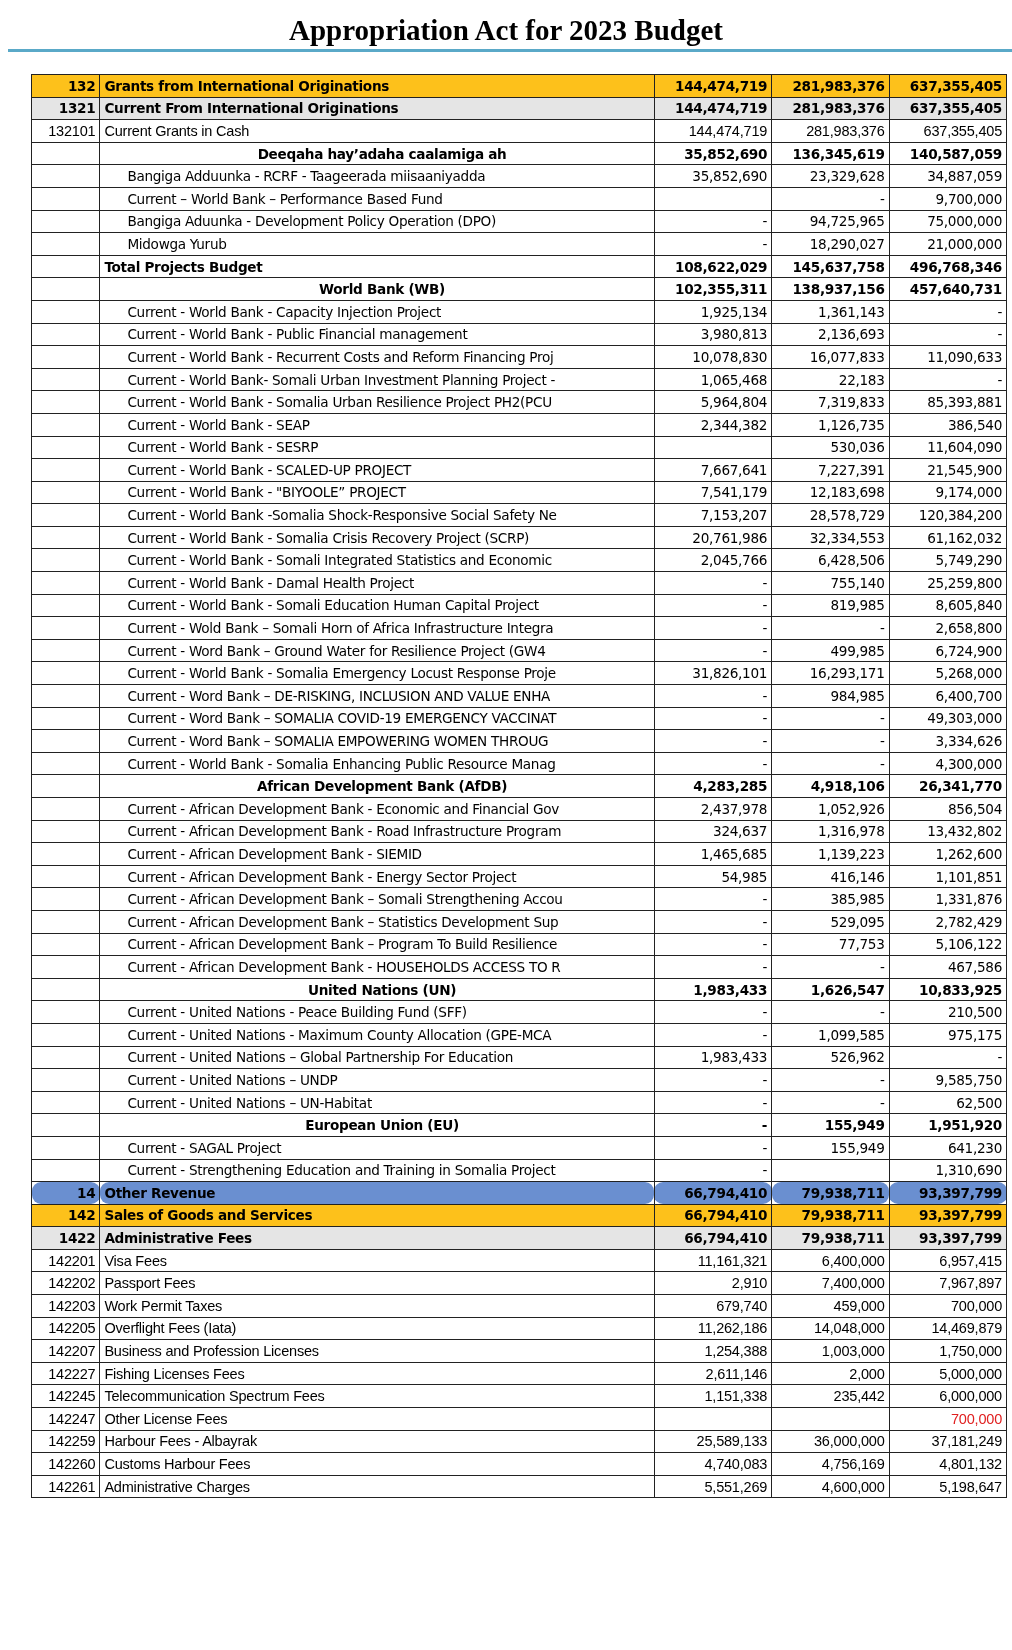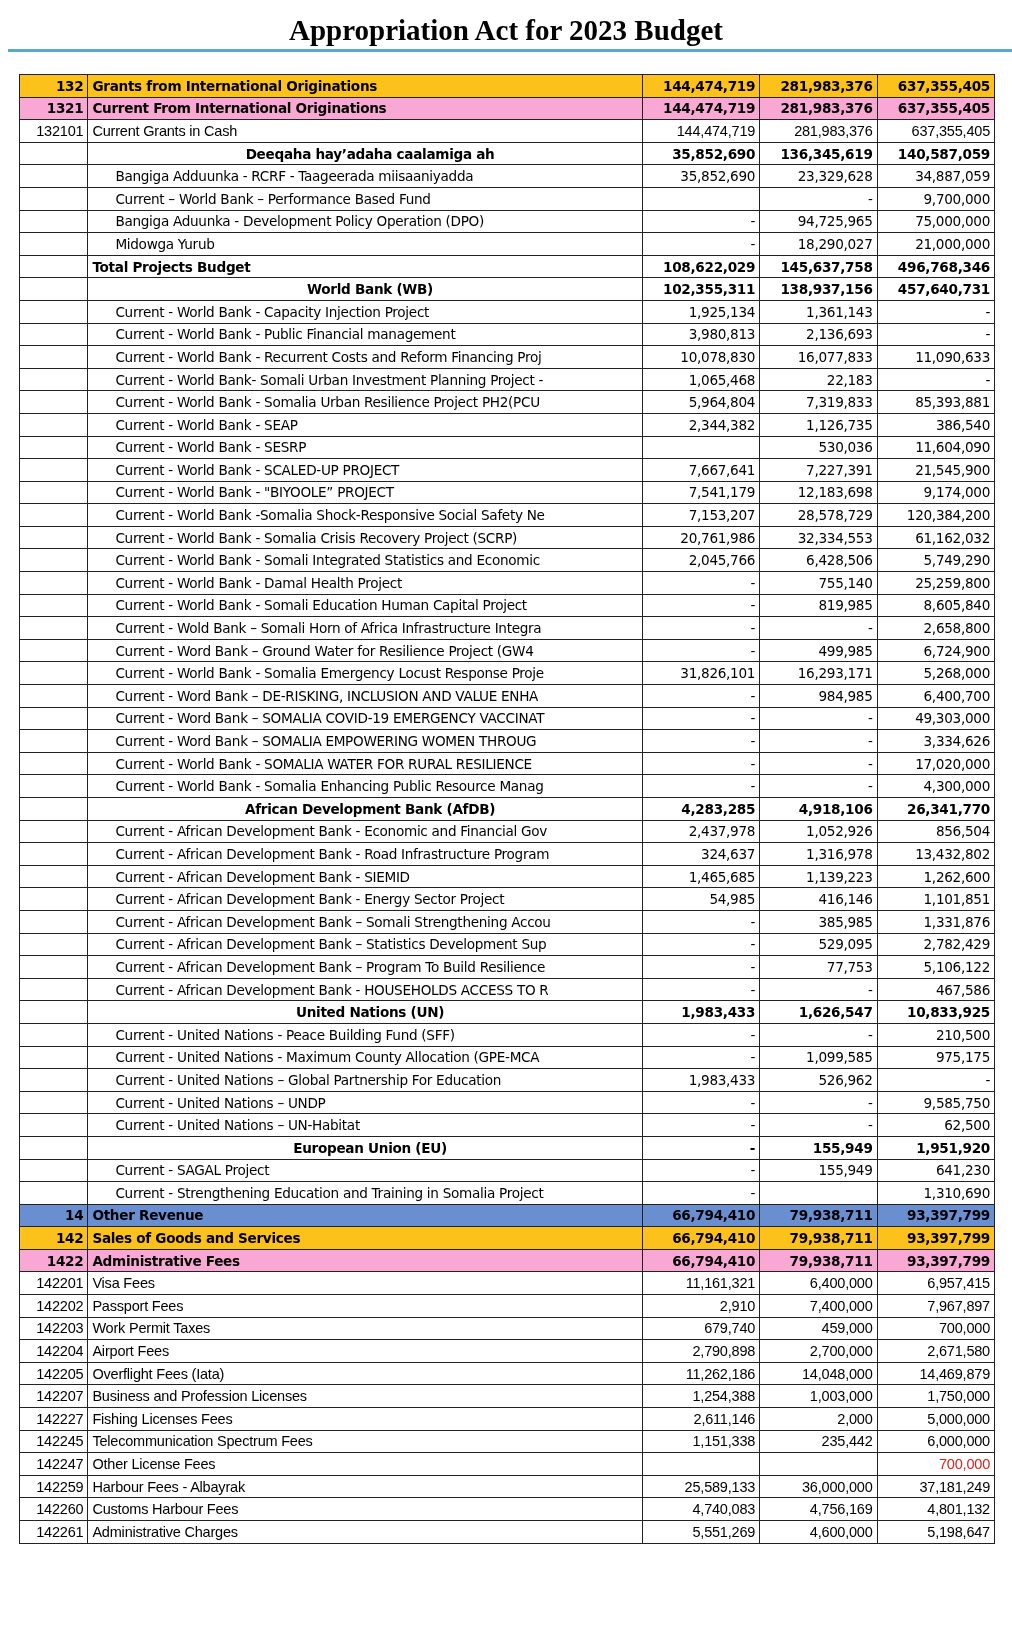--- a/index.html
+++ b/index.html
@@ -1,30 +1,30 @@
 <!DOCTYPE html>
 <html><head>
 <meta charset="utf-8">
 <style>
   html, body { margin: 0; padding: 0; background: #ffffff; }
   body { width: 1012px; height: 1650px; position: relative; overflow: hidden; font-family: "Liberation Sans", sans-serif; color: #000; }
   .title { position: absolute; top: 14px; left: 0; width: 1012px; text-align: center; font-family: Liberation Serif, serif; font-weight: bold; font-size: 29px; letter-spacing: 0px; }
   .rule { position: absolute; top: 49px; left: 8px; width: 1004px; height: 3px; background: #5aa9c8; }
-  table.budget { position: absolute; top: 74px; left: 19px; border-collapse: collapse; table-layout: fixed; width: 976px; }
+  table.budget { position: absolute; top: 74px; left: 31px; border-collapse: collapse; table-layout: fixed; width: 976px; }
   table.budget td { border: 1.5px solid #222; height: 21.6px; padding: 0 4px; font-size: 14.5px; line-height: 20px; white-space: nowrap; overflow: hidden; }
   td.code { width: 58px; text-align: right; padding-right: 2px; }
   td.desc { width: 534px; font-family: "Liberation Sans Narrow", "Liberation Sans", sans-serif; }
   td.num { width: 106px; text-align: right; }
   td.num2 { width: 106px; text-align: right; }
   td.num3 { width: 106px; text-align: right; }
   .calibri td.desc, .calibri td.num, .calibri td.num2, .calibri td.num3, .calibri td.code { font-family: "DejaVu Sans", sans-serif; font-size: 13.6px; letter-spacing: -0.3px; }
   tr.bold td { font-weight: bold; }
   tr.orange td { background: #fdc11b; }
-  tr.green td { background: #f9a8d4; }
-  tr.blue td { background: #6a8fd0; }
+  tr.green td { background: #e5e5e5; }
+  tr.blue td { background: #6a8fd0; border-radius: 9px; }
   .ind1 { padding-left: 14px !important; text-align: center; }
   .ind2 { padding-left: 27px !important; }
   .arial td { font-family: "Liberation Sans", sans-serif; font-size: 14.5px; letter-spacing: -0.2px; }
 </style>
 </head>
 <body>
 
 <div class="title">Appropriation Act for 2023 Budget</div>
 <div class="rule"></div>
 
@@ -235,27 +235,20 @@
       </tr>
       <tr class="calibri">
         <td class="code"></td>
         <td class="desc ind2">Current - Word Bank – SOMALIA EMPOWERING WOMEN THROUG</td>
         <td class="num">-</td>
         <td class="num2">-</td>
         <td class="num3">3,334,626</td>
       </tr>
       <tr class="calibri">
         <td class="code"></td>
-        <td class="desc ind2">Current - World Bank - SOMALIA WATER FOR RURAL RESILIENCE</td>
-        <td class="num">-</td>
-        <td class="num2">-</td>
-        <td class="num3">17,020,000</td>
-      </tr>
-      <tr class="calibri">
-        <td class="code"></td>
         <td class="desc ind2">Current - World Bank - Somalia Enhancing Public Resource Manag</td>
         <td class="num">-</td>
         <td class="num2">-</td>
         <td class="num3">4,300,000</td>
       </tr>
       <tr class="bold calibri">
         <td class="code"></td>
         <td class="desc ind1">African Development Bank (AfDB)</td>
         <td class="num">4,283,285</td>
         <td class="num2">4,918,106</td>
@@ -416,27 +409,20 @@
         <td class="num3">7,967,897</td>
       </tr>
       <tr class="arial">
         <td class="code">142203</td>
         <td class="desc">Work Permit Taxes</td>
         <td class="num">679,740</td>
         <td class="num2">459,000</td>
         <td class="num3">700,000</td>
       </tr>
       <tr class="arial">
-        <td class="code">142204</td>
-        <td class="desc">Airport Fees</td>
-        <td class="num">2,790,898</td>
-        <td class="num2">2,700,000</td>
-        <td class="num3">2,671,580</td>
-      </tr>
-      <tr class="arial">
         <td class="code">142205</td>
         <td class="desc">Overflight Fees (Iata)</td>
         <td class="num">11,262,186</td>
         <td class="num2">14,048,000</td>
         <td class="num3">14,469,879</td>
       </tr>
       <tr class="arial">
         <td class="code">142207</td>
         <td class="desc">Business and Profession Licenses</td>
         <td class="num">1,254,388</td>

